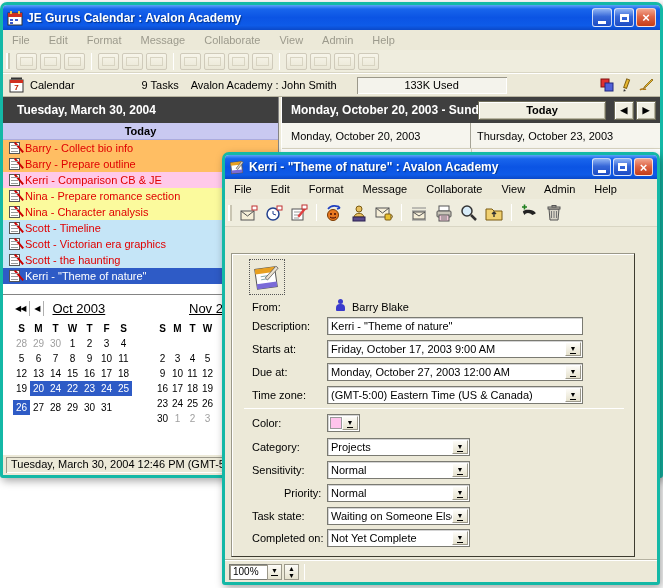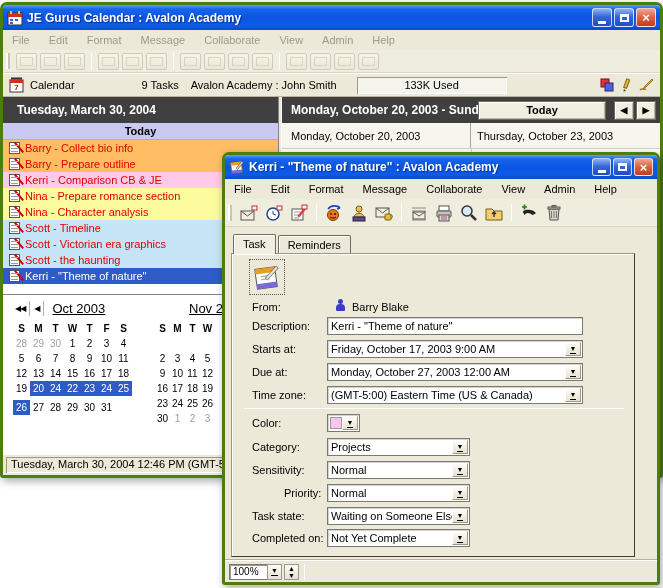--- a/index.html
+++ b/index.html
@@ -1,21 +1,21 @@
 <!DOCTYPE html>
 <html><head>
 <meta charset="utf-8">
 <style>
   * { box-sizing: border-box; margin:0; padding:0; }
   html,body { background:#fff; }
   .screen { position:relative; width:663px; height:588px; background:#fff; overflow:hidden;
             font-family:"Liberation Sans", sans-serif; font-size:11px; color:#000; }
 
   
-  .window { position:absolute; border:3px solid #4d7c0f; border-radius:7px 7px 3px 3px;
+  .window { position:absolute; border:3px solid #14b8a6; border-radius:7px 7px 3px 3px;
             background:#ECE9D8; box-shadow:2px 3px 8px rgba(0,0,0,.35); }
   .titlebar { height:25px; display:flex; align-items:center; gap:4px; padding:0 4px;
               border-radius:4px 4px 0 0;
               background:linear-gradient(180deg,#5AA2F7 0%,#1865EC 16%,#0B54E4 50%,#0E5BE8 82%,#0B49C8 100%); }
   .title-text { flex:1; color:#fff; font-size:12px; font-weight:bold; white-space:nowrap;
                 overflow:hidden; text-shadow:1px 1px 1px #00348C; }
   .winbtns { display:flex; gap:2px; }
   .wbtn { width:20px; height:19px; border-radius:3px; border:1px solid rgba(255,255,255,.75);
           display:flex; align-items:center; justify-content:center; color:#fff;
           background:linear-gradient(180deg,#8FB4F4,#3667D8 45%,#1C4CC4); }
@@ -454,24 +454,20 @@
         <svg width="20" height="20" viewBox="0 0 20 20">
             <path d="M5 6 h10 l-1 11 h-8 Z" fill="#D8D4C8" stroke="#555"></path>
             <path d="M7.5 8 v7 M10 8 v7 M12.5 8 v7" stroke="#777"></path>
             <rect x="4" y="4" width="12" height="2" fill="#C8C4B8" stroke="#555"></rect>
             <rect x="8" y="2.5" width="4" height="1.5" fill="#C8C4B8" stroke="#555"></rect>
           </svg>
       </span>
     </div>
 
     <div class="dlg-body">
-      <div class="tabs">
-        <span class="tab active">Task</span>
-        <span class="tab">Reminders</span>
-      </div>
       <div class="tabpage">
         <svg class="focus-dotted" style="position:absolute;left:20px;top:8px;" width="30" height="30" viewBox="0 0 30 30">
           <rect x="4" y="6" width="20" height="20" fill="#fff" stroke="#555" transform="rotate(-8 14 16)"></rect>
           <rect x="4" y="6" width="20" height="5" fill="#E8A020" transform="rotate(-8 14 16)"></rect>
           <rect x="4" y="21" width="20" height="5" fill="#7A6AD8" transform="rotate(-8 14 16)"></rect>
           <path d="M9 14 h10 M9 17 h8" stroke="#8AA" transform="rotate(-8 14 16)"></path>
           <rect x="19" y="3" width="3" height="16" fill="#E8E0D0" stroke="#555" stroke-width="0.7" transform="rotate(42 20 10)"></rect>
         </svg>
 
         <span class="fld-label" style="top:47px;">From:</span>

